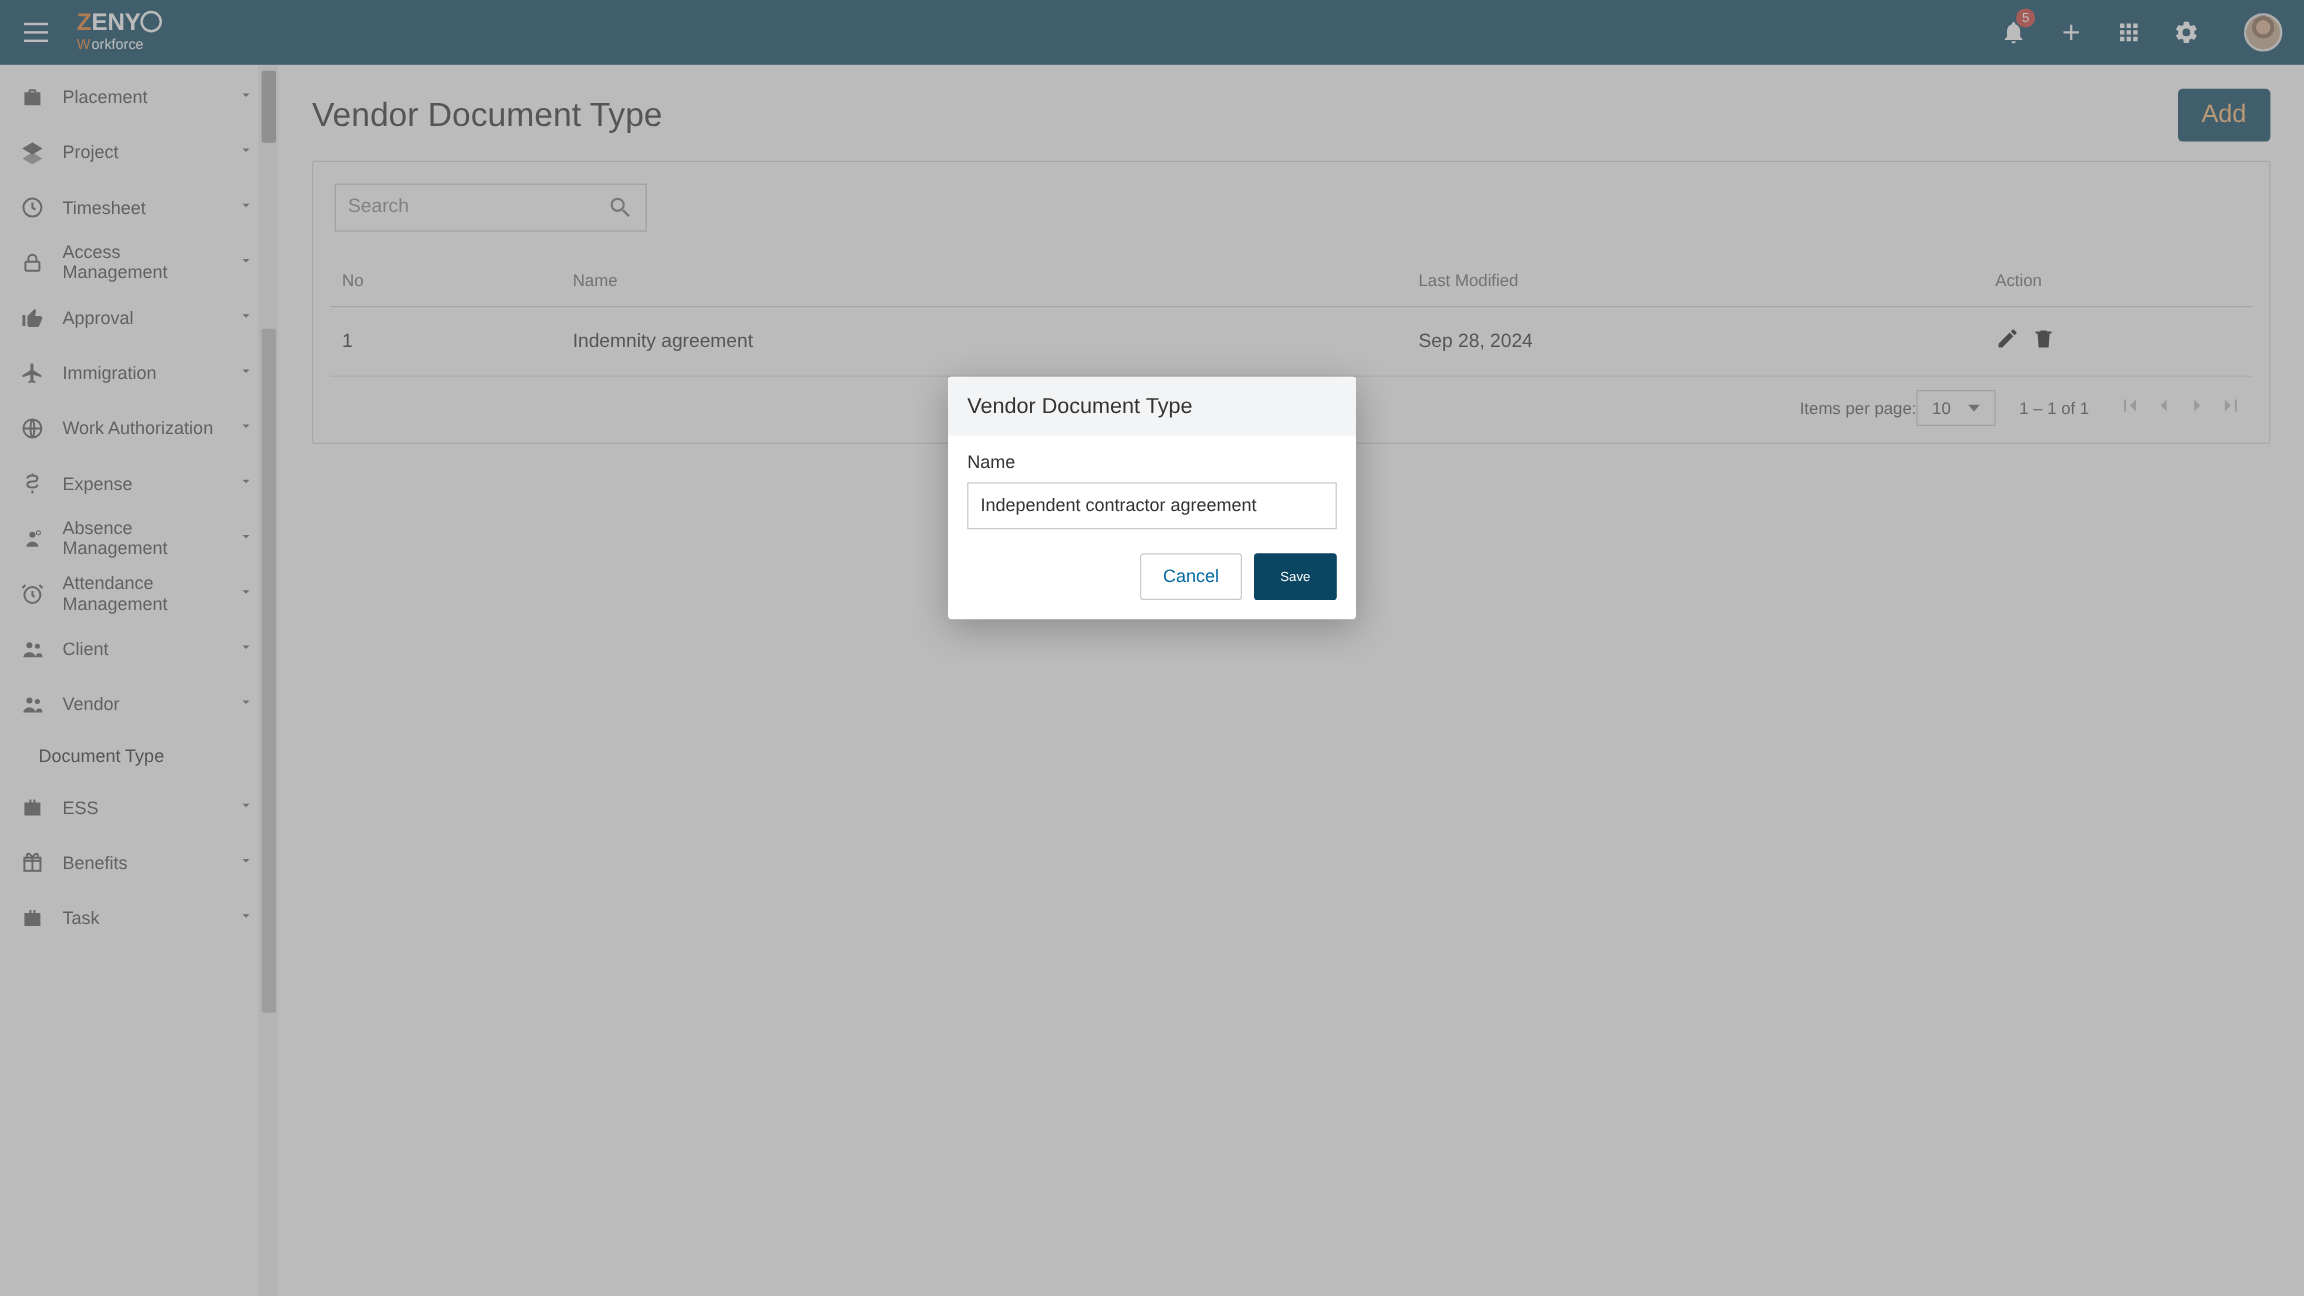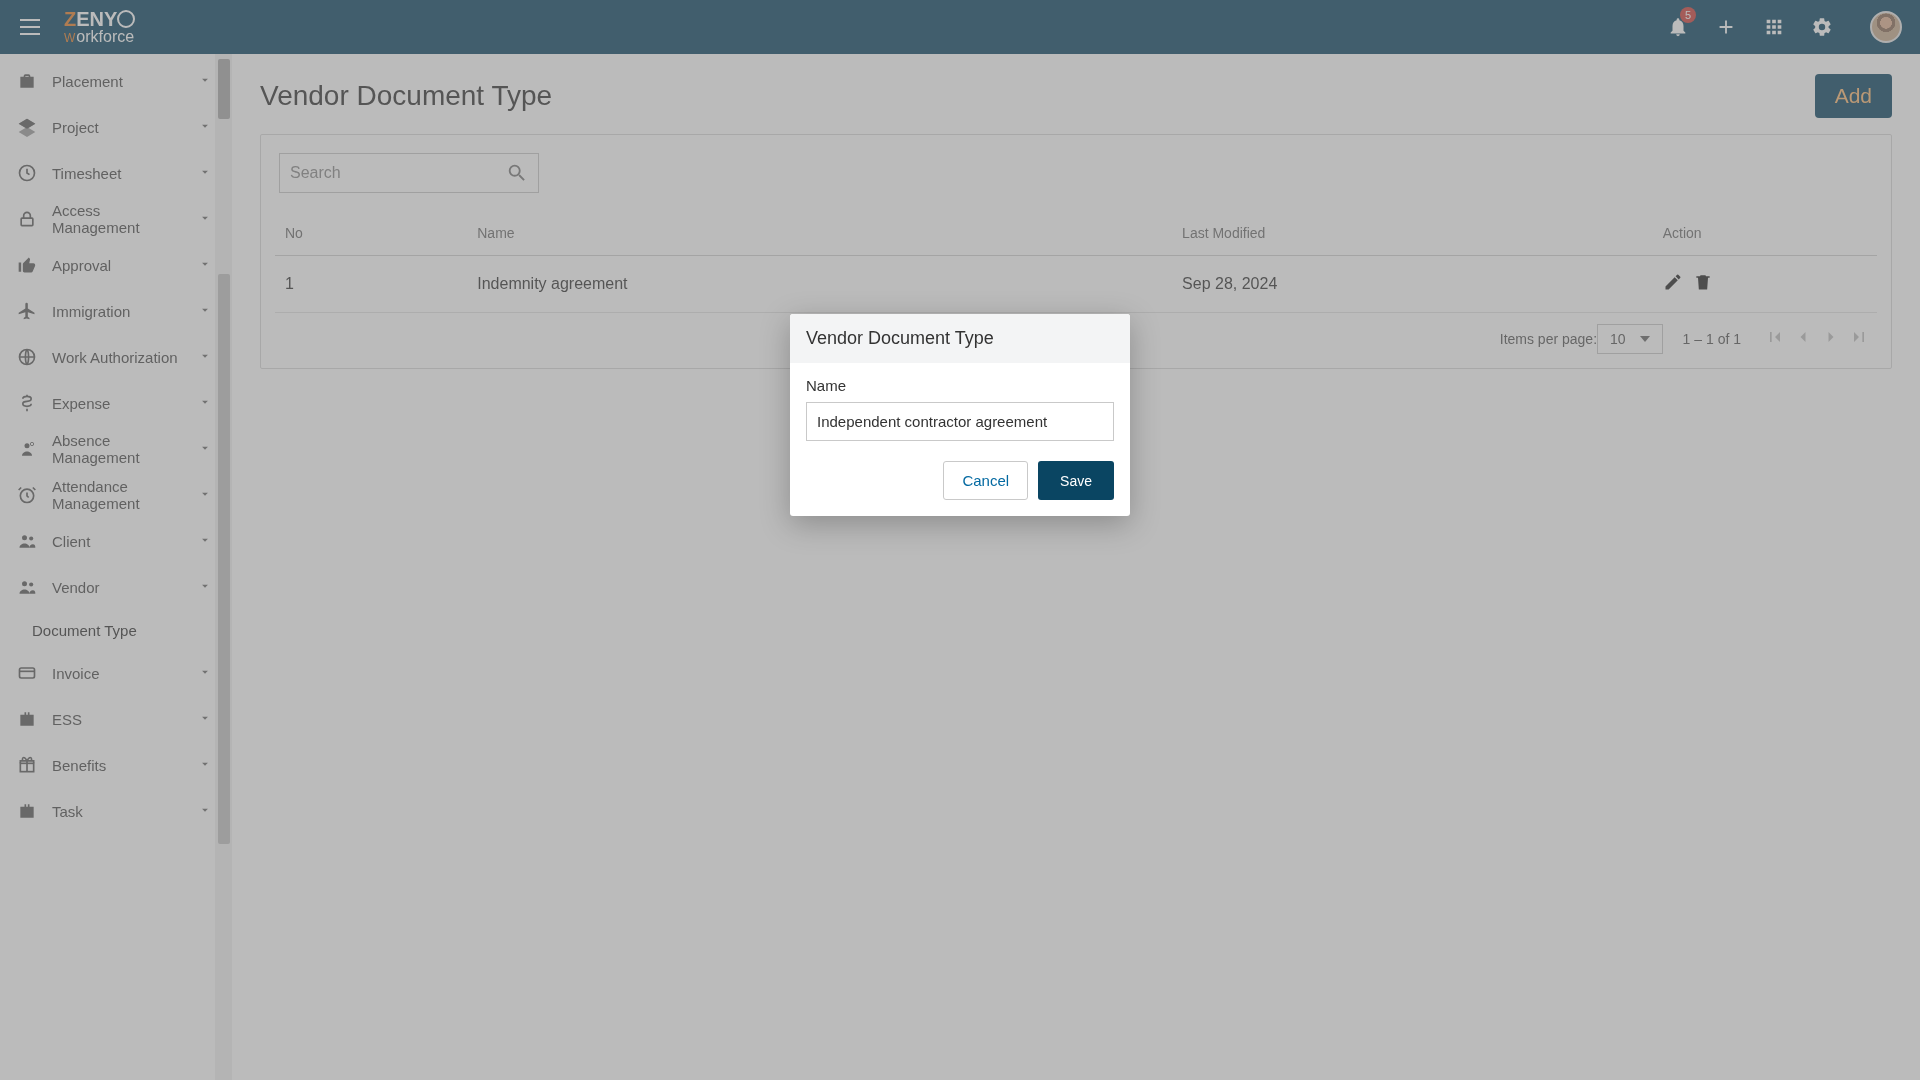--- a/index.html
+++ b/index.html
@@ -16,21 +16,21 @@
     position: relative;
     z-index: 5;
   }
   .menu-icon { width: 24px; height: 24px; cursor: pointer; display:flex; flex-direction:column; justify-content:space-between; padding:4px 2px;}
   .menu-icon span { height:2px; background:#fff; display:block; }
   .logo { margin-left: 22px; font-size:16px; font-weight:bold; line-height:1; user-select:none;}
   .logo .z {color:#e8802b; font-size:20px;}
   .logo .rest {color:#fff; font-size:20px;}
   .logo .swirl {display:inline-block; width:18px;height:18px;border:2px solid #fff;border-radius:50%;vertical-align:-2px;position:relative;}
   .logo .sub {font-size:12px;color:#e8802b;font-weight:normal; letter-spacing:1px;}
-  .logo .sub2 {font-size:16px;color:#fff;font-weight:normal;}
+  .logo .sub2 {font-size:12px;color:#fff;font-weight:normal;}
   .header-spacer { flex:1; }
   .header-icons { display:flex; align-items:center; gap: 24px;}
   .h-icon { width:24px; height:24px; color:#fff; position:relative; cursor:pointer; display:flex; align-items:center; justify-content:center;}
   .badge { position:absolute; top:-8px; right:-6px; background:#d1403a; color:#fff; font-size:11px; min-width:16px; height:16px; border-radius:8px; display:flex; align-items:center; justify-content:center; padding:0 3px;}
   .avatar { width:32px; height:32px; border-radius:50%; background: radial-gradient(circle at 50% 35%, #e0b090 0 25%, #8a6a55 26% 40%, #c7aa8c 41% 100%); border:2px solid #e6e6e6; margin-left:12px; cursor:pointer;}
 
   
   .body-row { display:flex; height: calc(1080px - 54px); }
 
   
@@ -71,21 +71,21 @@
 
   
   .overlay { position:absolute; inset:0; background: rgba(120,120,120,0.5); z-index:20;}
   .modal { position:absolute; z-index:30; left: 50%; top: 314px; transform: translateX(-50%); width: 340px; background:#fff; border-radius:3px; box-shadow: 0 8px 30px rgba(0,0,0,0.25); overflow:hidden;}
   .modal-header { background:#f3f4f5; padding: 14px 16px; font-size:18px; color:#333;}
   .modal-body { padding: 14px 16px 20px;}
   .modal-body label { font-size:15px; color:#333; display:block; margin-bottom:8px;}
   .modal-body input { width:100%; border:1px solid #c9c9c9; padding:10px 10px; font-size:15px; color:#333; outline:none;}
   .modal-footer { display:flex; justify-content:flex-end; gap:10px; padding: 0 16px 16px;}
   .btn-cancel { background:#fff; border:1px solid #c9c9c9; color:#0369a1; padding:10px 18px; font-size:15px; border-radius:3px; cursor:pointer;}
-  .btn-save { background:#0a4562; border:none; color:#fff; padding:10px 22px; font-size:14px; border-radius:3px; cursor:pointer;}
+  .btn-save { background:#0a4562; border:none; color:#fff; padding:10px 22px; font-size:11px; border-radius:3px; cursor:pointer;}
   .page-wrap { position:relative; width:1920px; height:1080px;}
 </style>
 </head>
 <body>
 
 <div class="page-wrap">
 
   <div class="header">
     <div class="menu-icon">
       <span></span>
@@ -264,32 +264,20 @@
                 <circle cx="17" cy="9" r="2.5"></circle>
                 <path d="M3 20c0-3 3-5 6-5s6 2 6 5H3zM15 20c0-2 1.5-4 4-4s3 2 3 4h-7z"></path>
               </svg>
             </span>
             <span>Vendor</span>
             <span class="chev"><svg width="14" height="14" viewBox="0 0 24 24" fill="#6a6a6a">
                 <path d="M7 14l5-5 5 5z"></path>
               </svg></span>
           </div>
           <div class="nav-sub">Document Type</div>
-          <div class="nav-item">
-            <span class="nav-icon">
-              <svg width="20" height="20" viewBox="0 0 24 24" fill="none" stroke="#5a5a5a" stroke-width="2">
-                <rect x="3" y="6" width="18" height="12" rx="2"></rect>
-                <path d="M3 10h18"></path>
-              </svg>
-            </span>
-            <span>Invoice</span>
-            <span class="chev"><svg width="14" height="14" viewBox="0 0 24 24" fill="#6a6a6a">
-                <path d="M7 10l5 5 5-5z"></path>
-              </svg></span>
-          </div>
           <div class="nav-item">
             <span class="nav-icon">
               <svg width="20" height="20" viewBox="0 0 24 24" fill="#5a5a5a">
                 <path d="M9 4h6v3h5v13H4V7h5V4zm2 0v3h2V4h-2z"></path>
               </svg>
             </span>
             <span>ESS</span>
             <span class="chev"><svg width="14" height="14" viewBox="0 0 24 24" fill="#6a6a6a">
                 <path d="M7 10l5 5 5-5z"></path>
               </svg></span>

